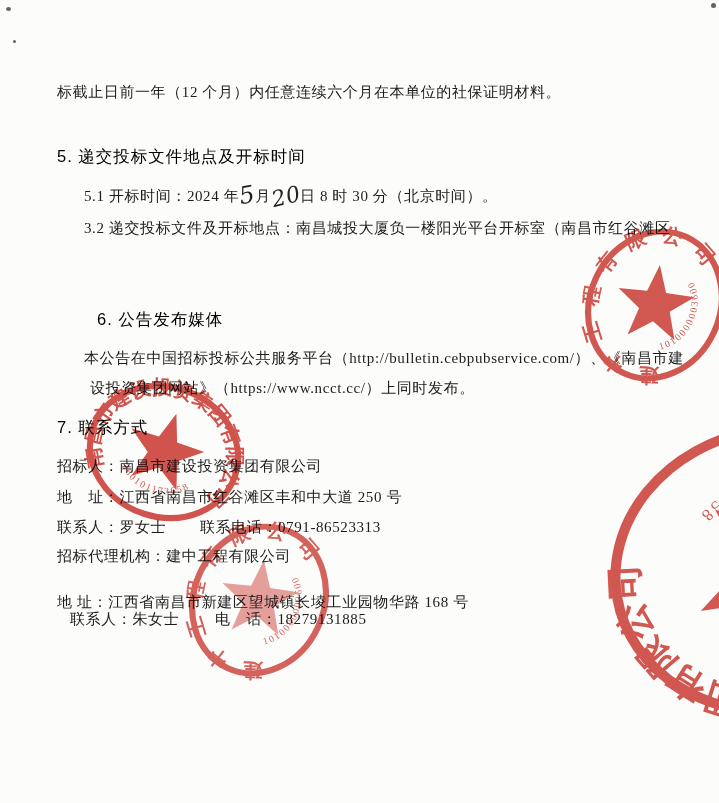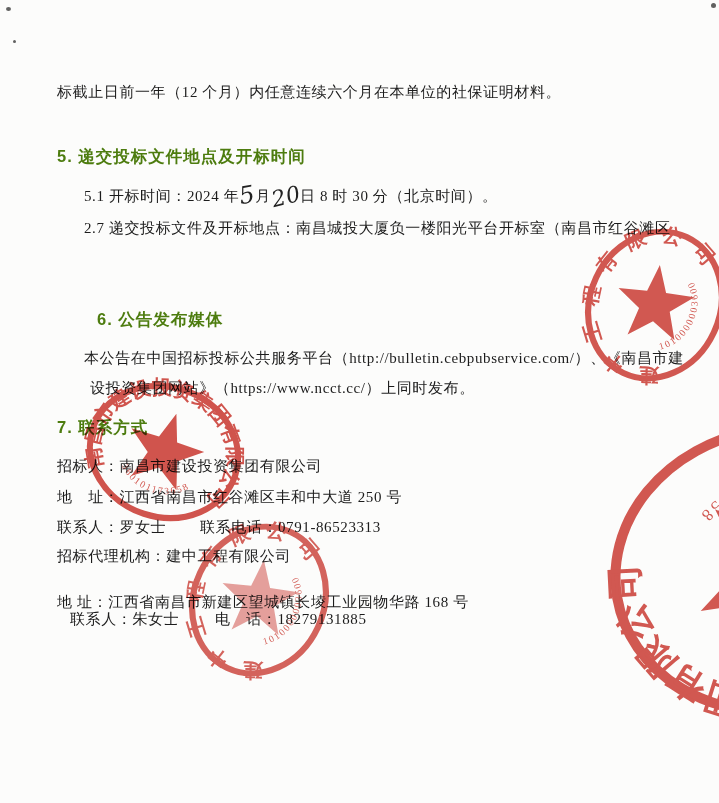--- a/index.html
+++ b/index.html
@@ -10,21 +10,21 @@
     color:#1c1c1c;
   }
   .line{
     position:absolute;white-space:nowrap;
     font-size:15px;letter-spacing:0.6px;line-height:17px;
     color:#1c1c1c;
   }
   .heading{
     position:absolute;white-space:nowrap;
     font-family:"Liberation Sans","DejaVu Sans",sans-serif;
-    font-weight:700;font-size:16.5px;letter-spacing:1px;color:#4d7c0f;
+    font-weight:400;font-size:16.5px;letter-spacing:1px;color:#000000;
   }
   .hw{
     display:inline-block;
     font-family:"DejaVu Serif",serif;font-style:italic;
     font-size:24px;line-height:10px;color:#222;
     transform:rotate(-10deg) translateY(2px);
   }
   .hw.day{transform:rotate(-14deg) translateY(3px);font-size:22px;}
   .seal{
     position:absolute;mix-blend-mode:multiply;
@@ -50,21 +50,21 @@
   <div class="speck" style="left:711px;top:3px;width:5px;height:5px;"></div>
 
   <div class="line" style="left:57px;top:84px;">标截止日前一年（12 个月）内任意连续六个月在本单位的社保证明材料。</div>
 
   <div class="heading" style="left:57px;top:146px;">5. 递交投标文件地点及开标时间</div>
 
   <div class="line" style="left:84px;top:188px;">
     <span>5.1 开标时间：2024 年</span><span class="hw">5</span><span>月</span><span class="hw day">20</span><span>日 8 时 30 分（北京时间）。</span>
   </div>
 
-  <div class="line" style="left:84px;top:220px;">2.7 递交投标文件及开标地点：南昌城投大厦负一楼阳光平台开标室（南昌市红谷滩区</div>
+  <div class="line" style="left:84px;top:220px;">3.2 递交投标文件及开标地点：南昌城投大厦负一楼阳光平台开标室（南昌市红谷滩区</div>
 
   <div class="heading" style="left:57px;top:309px;margin-left:40px;">6. 公告发布媒体</div>
   <div class="line" style="left:84px;top:350px;">本公告在中国招标投标公共服务平台（http://bulletin.cebpubservice.com/）、《南昌市建</div>
   <div class="line" style="left:70px;top:380px;margin-left:20px;">设投资集团网站》（https://www.ncct.cc/）上同时发布。</div>
 
   <div class="heading" style="left:57px;top:417px;">7. 联系方式</div>
   <div class="line" style="left:57px;top:458px;">招标人：南昌市建设投资集团有限公司</div>
   <div class="line" style="left:57px;top:489px;">地　址：江西省南昌市红谷滩区丰和中大道 250 号</div>
   <div class="line" style="left:57px;top:519px;">联系人：罗女士</div>
   <div class="line" style="left:200px;top:519px;">联系电话：0791-86523313</div>

